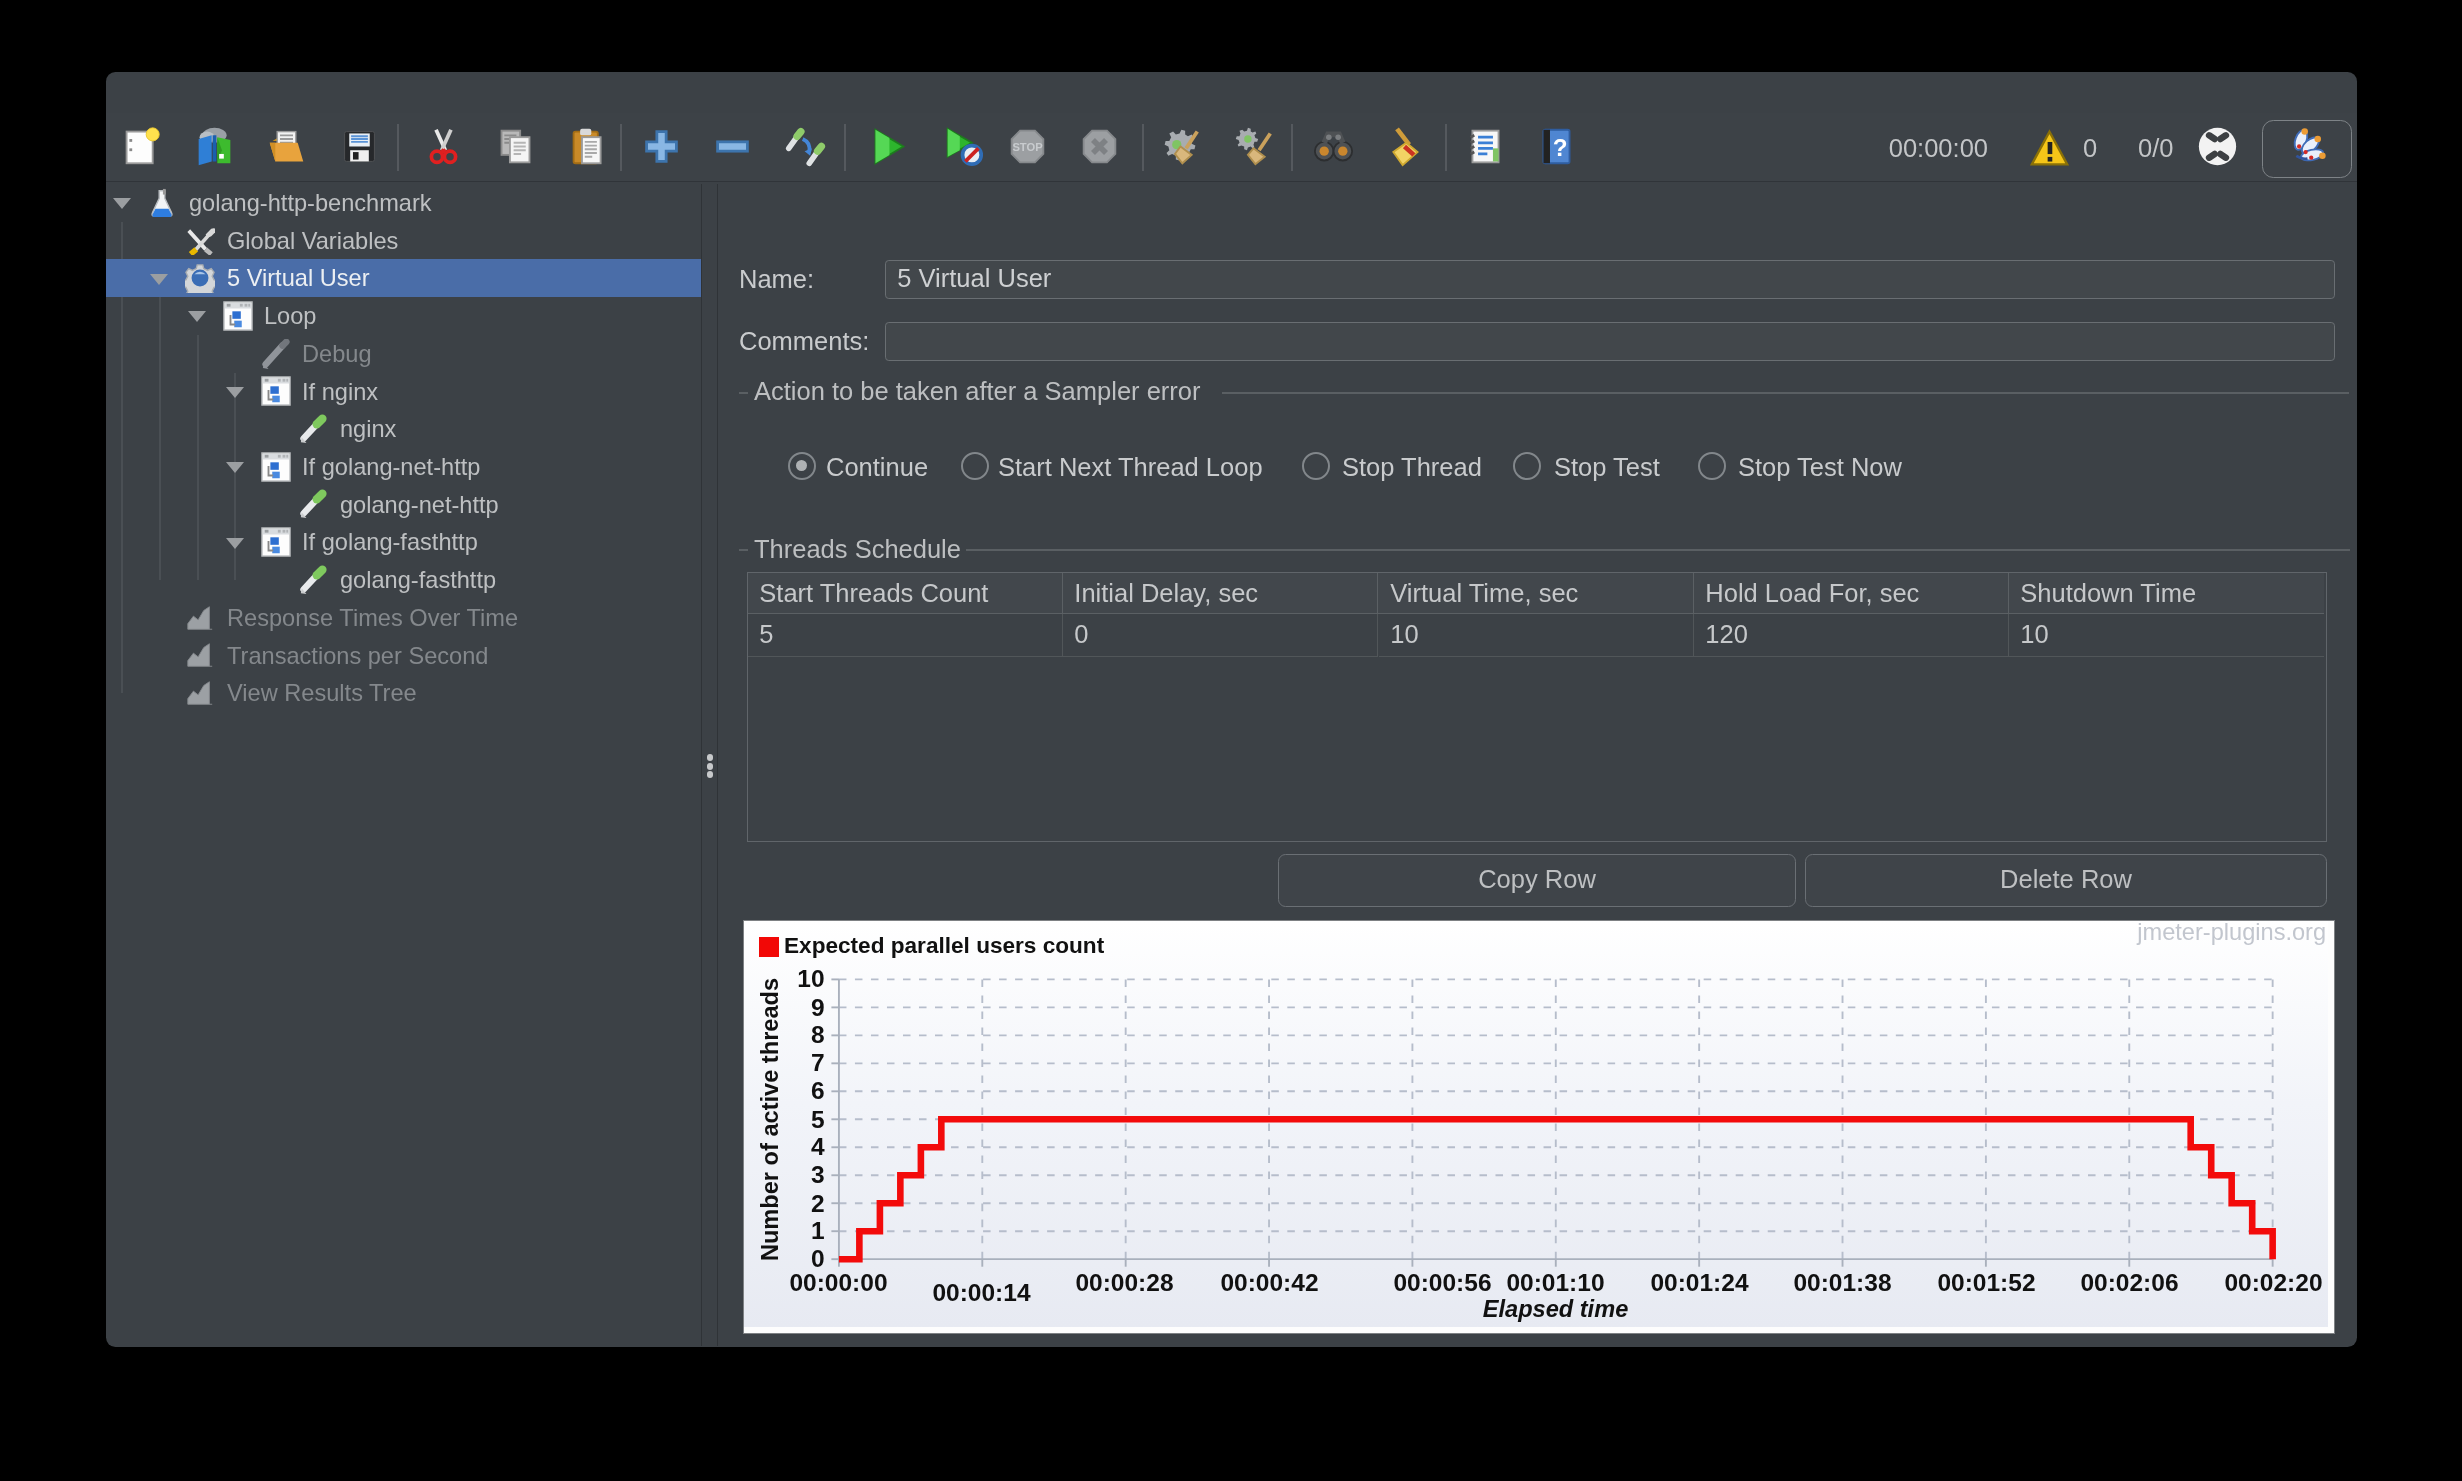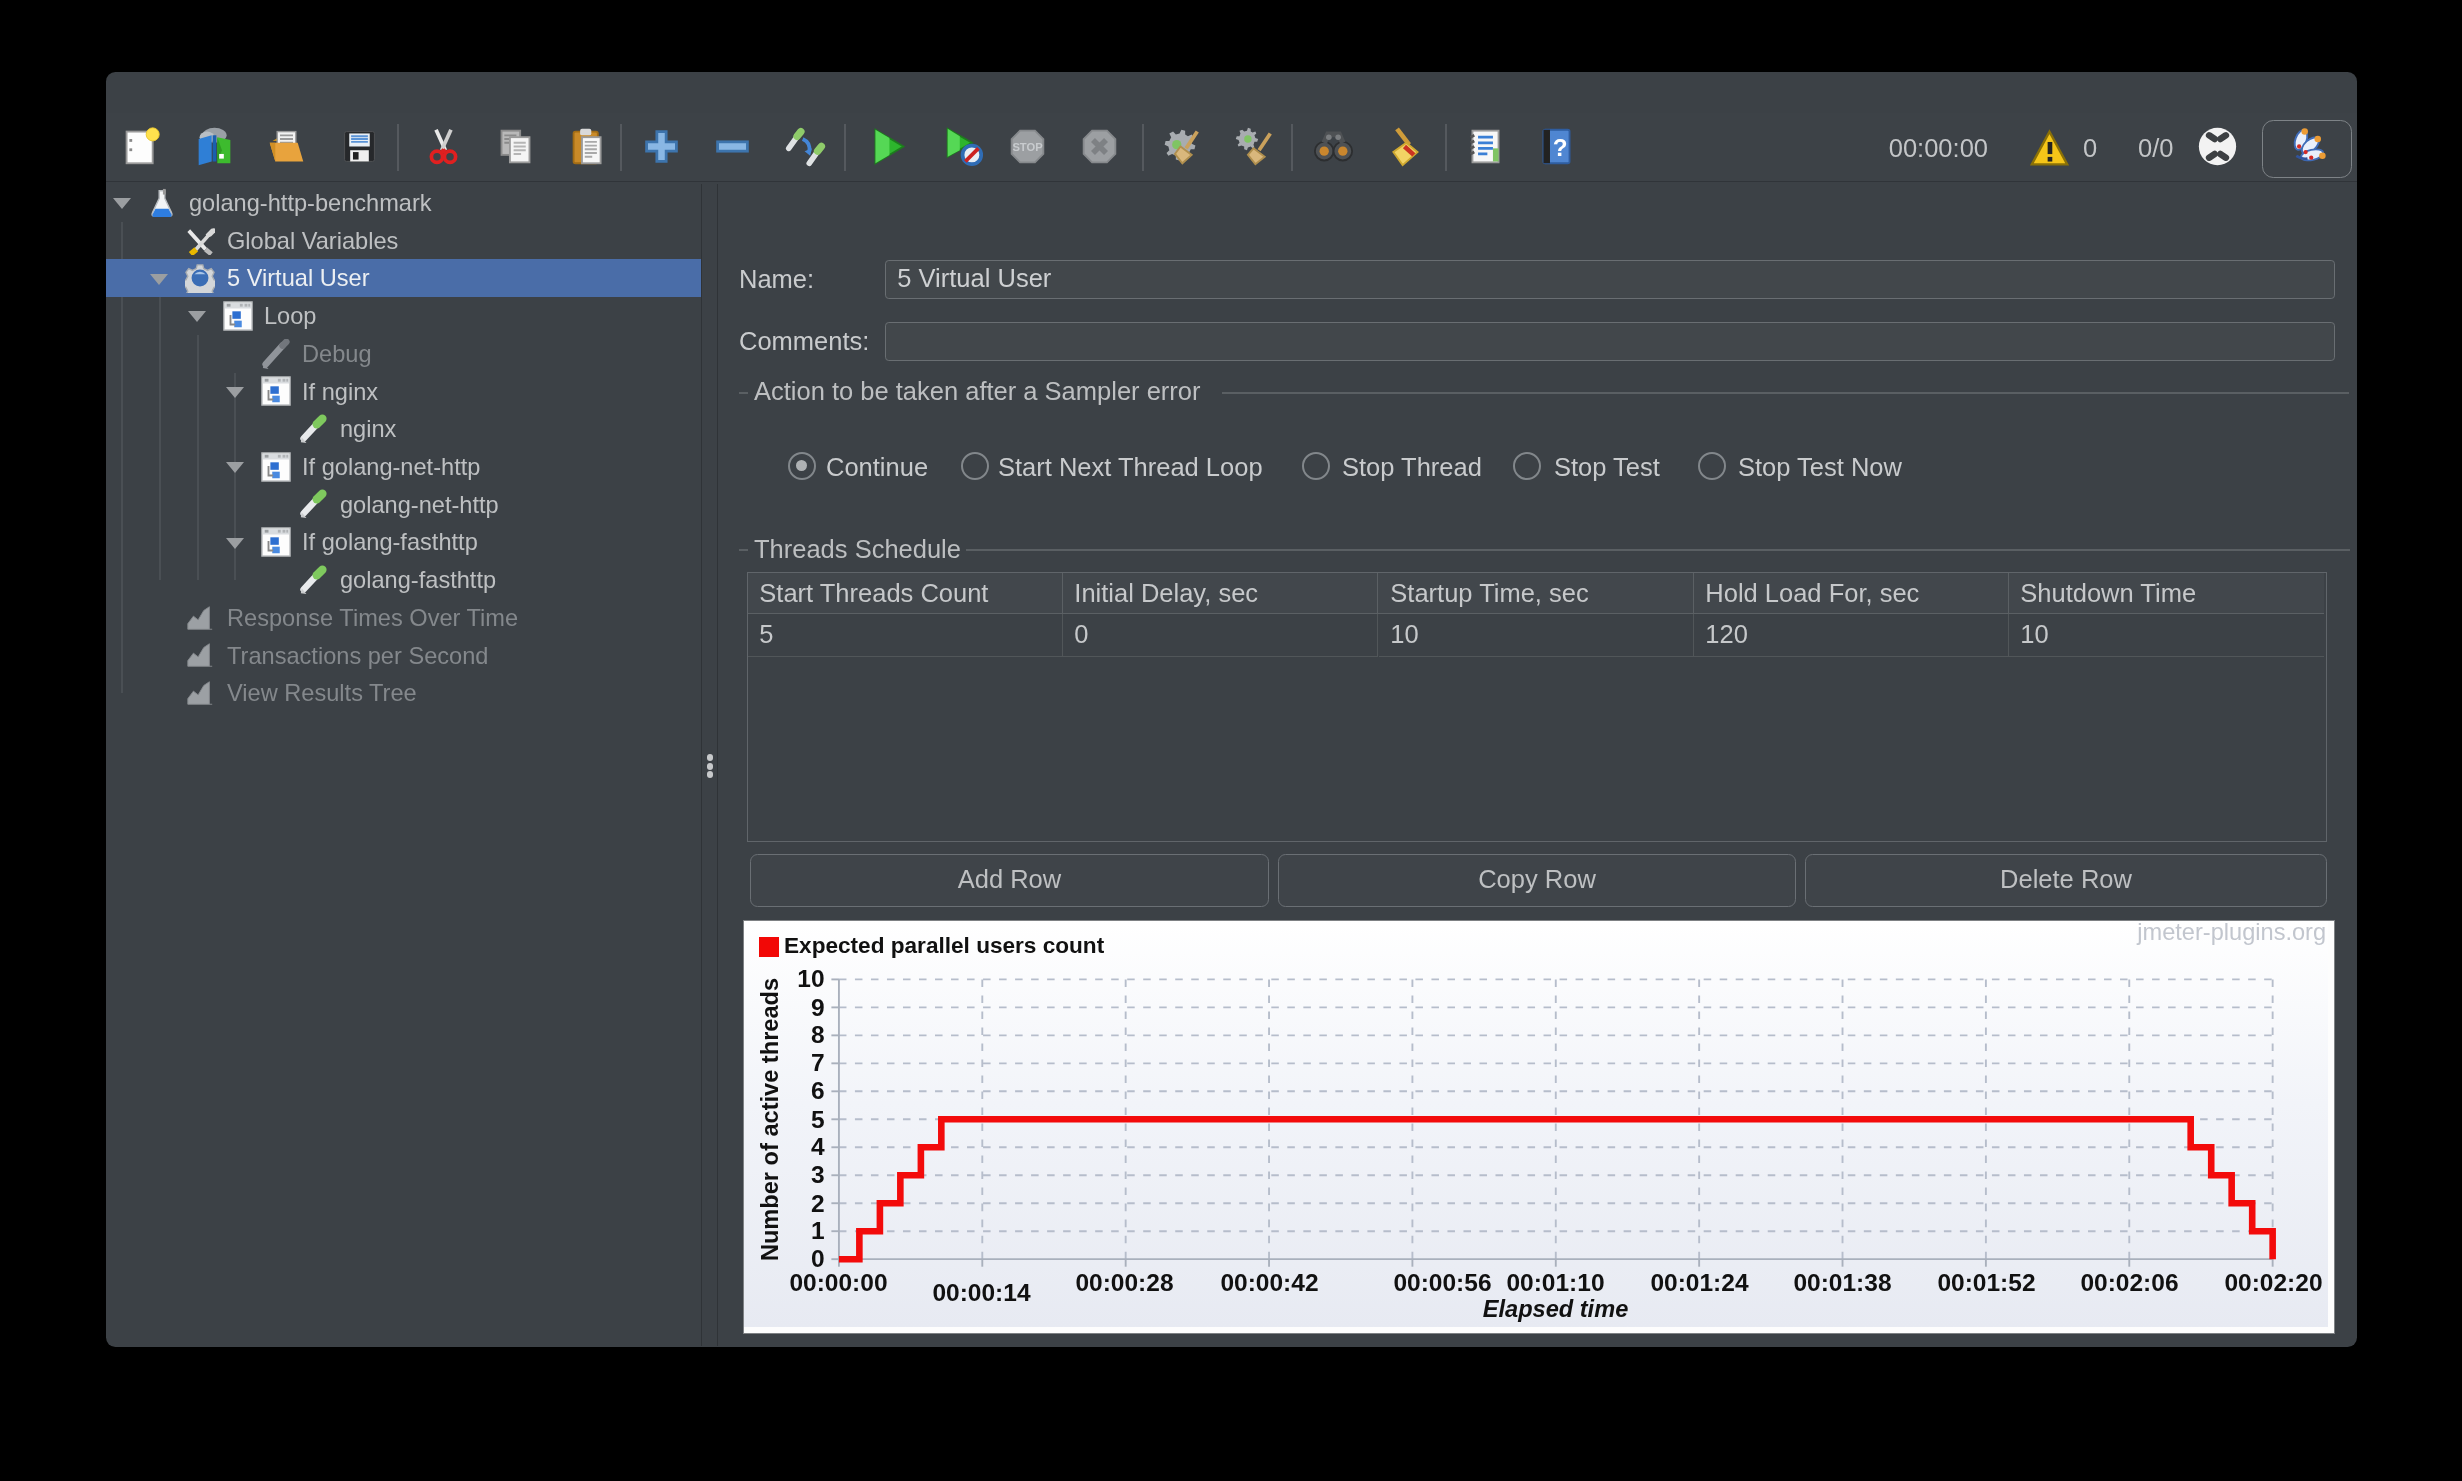--- a/index.html
+++ b/index.html
@@ -340,31 +340,30 @@
 <div class="lbl rlabel" style="left:1448px;top:381px">Stop Test</div>
 <div class="radio" style="left:1592px;top:380px"></div>
 <div class="lbl rlabel" style="left:1632px;top:381px">Stop Test Now</div>
 <div class="gline2" style="left:633px;top:477px;width:8.5px"></div>
 <div class="gtitle" style="left:648px;top:463px">Threads Schedule</div>
 <div class="gline2" style="left:860px;top:477px;width:1384px"></div>
 <div id="table">
       <div id="thead">
         <div class="th" style="left:0px;width:315px">Start Threads Count</div>
         <div class="th" style="left:315px;width:315px">Initial Delay, sec</div>
-        <div class="th" style="left:631px;width:315px">Startup Time, sec</div>
+        <div class="th" style="left:631px;width:315px">Virtual Time, sec</div>
         <div class="th" style="left:946px;width:315px">Hold Load For, sec</div>
         <div class="th" style="left:1261px;width:315px;border-right:none">Shutdown Time</div>
       </div>
       <div class="td" style="left:0px;top:41px;width:315px">5</div>
       <div class="td" style="left:315px;top:41px;width:315px">0</div>
       <div class="td" style="left:631px;top:41px;width:315px">10</div>
       <div class="td" style="left:946px;top:41px;width:315px">120</div>
       <div class="td" style="left:1261px;top:41px;width:315px;border-right:none">10</div>
     </div>
-<div class="btn" style="left:644px;width:519px">Add Row</div>
 <div class="btn" style="left:1699px;width:522px">Delete Row</div>
 <div class="btn" style="left:1172px;width:518px">Copy Row</div>
 <div id="chart">
       <div id="chartin">
 <svg style="position:absolute;left:0;top:0" width="1584" height="406" viewBox="0 0 1680 431">
 <line x1="252.2" y1="62.0" x2="252.2" y2="359.0" stroke="#b6bdcb" stroke-width="2" stroke-dasharray="8 9"></line>
 <line x1="404.4" y1="62.0" x2="404.4" y2="359.0" stroke="#b6bdcb" stroke-width="2" stroke-dasharray="8 9"></line>
 <line x1="556.6" y1="62.0" x2="556.6" y2="359.0" stroke="#b6bdcb" stroke-width="2" stroke-dasharray="8 9"></line>
 <line x1="708.8" y1="62.0" x2="708.8" y2="359.0" stroke="#b6bdcb" stroke-width="2" stroke-dasharray="8 9"></line>
 <line x1="861.0" y1="62.0" x2="861.0" y2="359.0" stroke="#b6bdcb" stroke-width="2" stroke-dasharray="8 9"></line>

